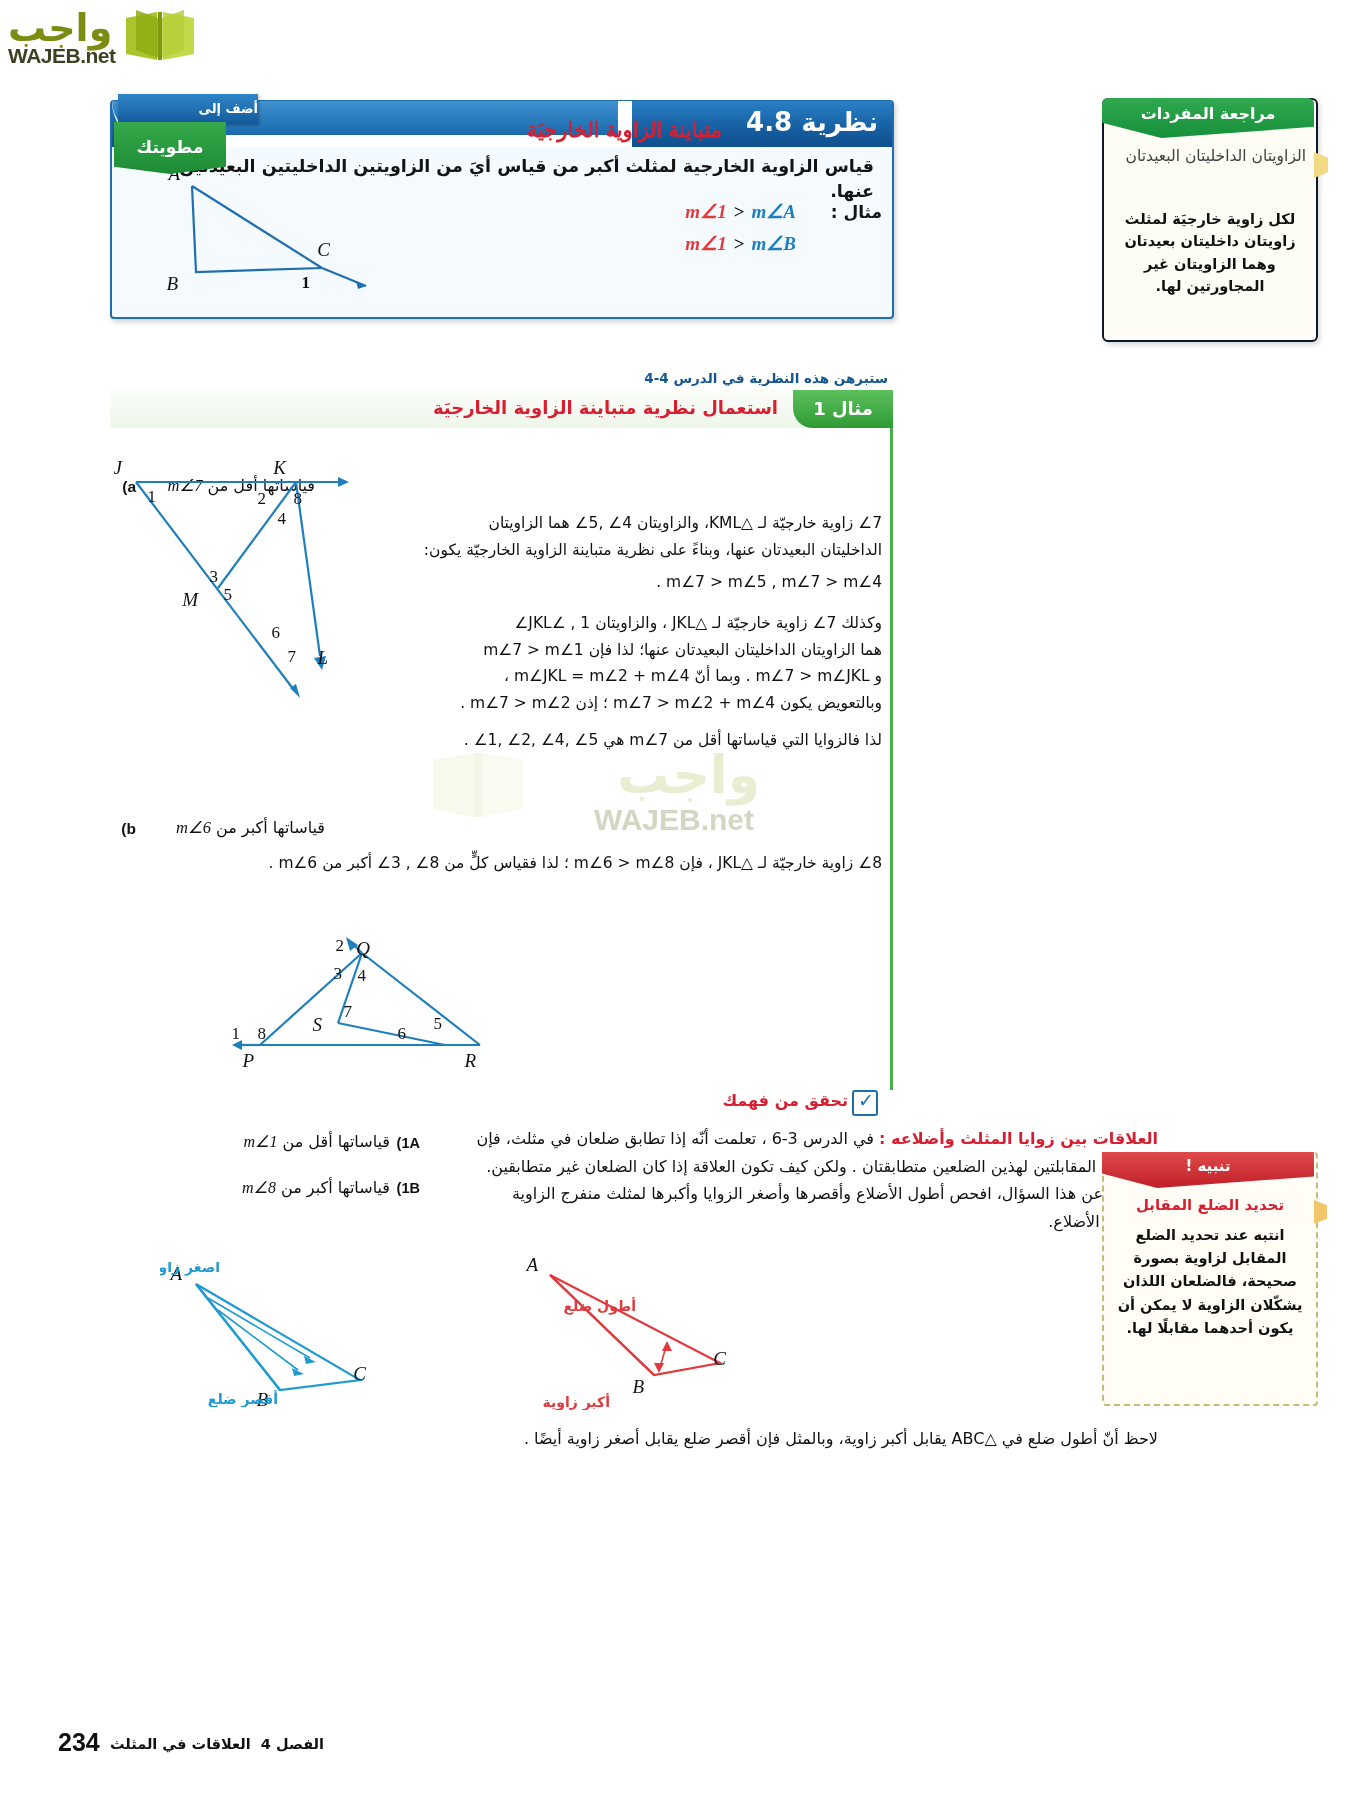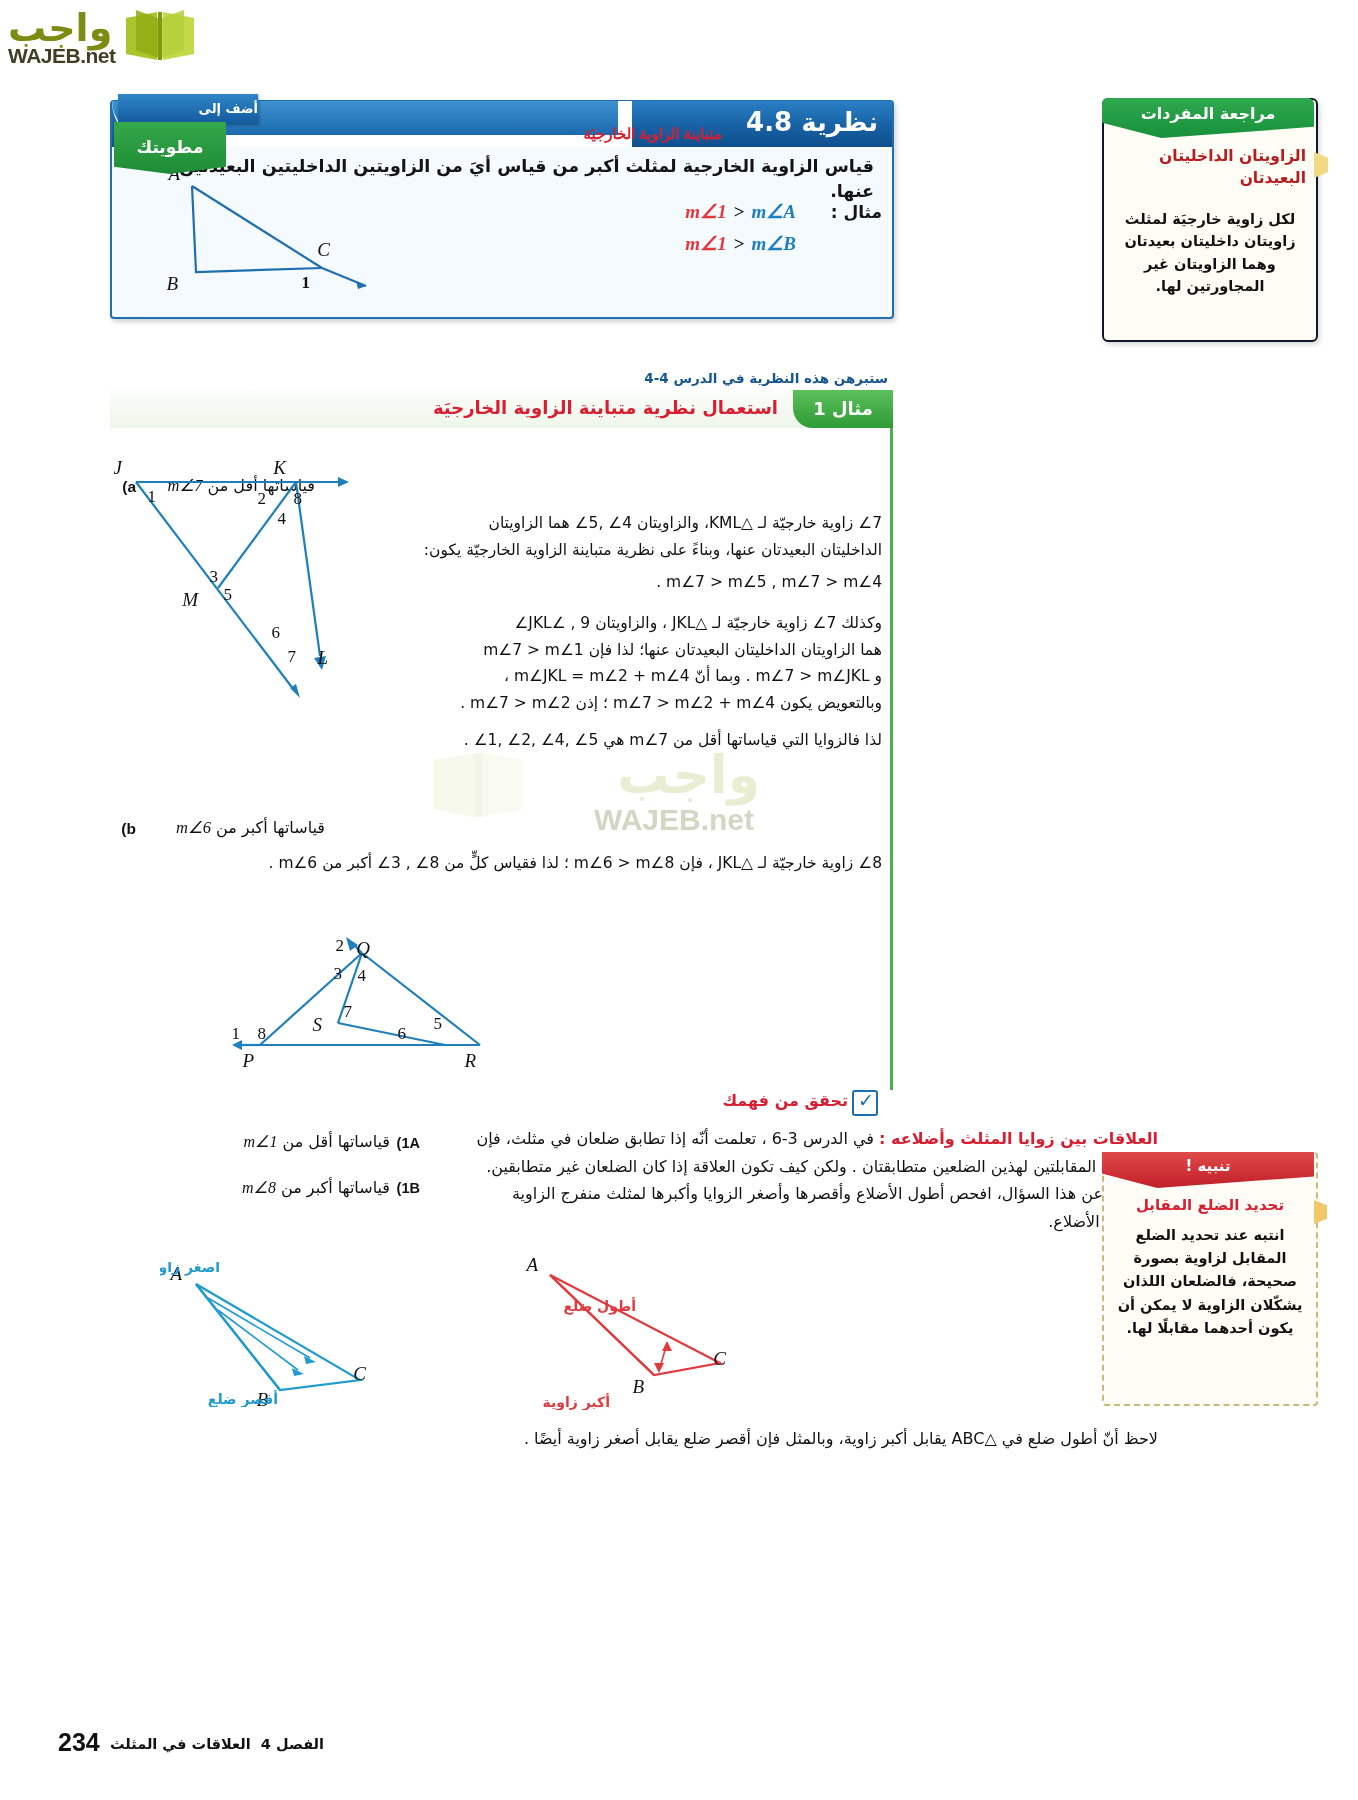--- a/index.html
+++ b/index.html
@@ -55,22 +55,22 @@
   .theorem-head .swoosh2{
     position:absolute;left:0;top:0;width:506px;height:34px;
     background:linear-gradient(180deg,#3f92d0,#1a69ad);
     border-radius:0 0 0 38px;
   }
   .th-num{
     position:absolute;right:14px;top:6px;color:#fff;font-size:26px;font-weight:bold;
     font-family:"DejaVu Sans",sans-serif;letter-spacing:0px;
   }
   .th-title{
-    position:absolute;right:170px;top:24px;color:#d81f32;font-size:15px;font-weight:bold;
-    font-family:Liberation Serif, serif;white-space:nowrap;
+    position:absolute;right:170px;top:17px;color:#d81f32;font-size:21px;font-weight:bold;
+    font-family:Liberation Sans, sans-serif;white-space:nowrap;
   }
   .th-body{position:absolute;right:18px;top:52px;width:740px;}
   .th-statement{
     font-size:17.5px;font-weight:bold;line-height:1.45;color:#141414;
     font-family:"DejaVu Sans",sans-serif;text-align:right;
   }
   .th-eq-label{
     position:absolute;right:10px;top:100px;font-size:17px;font-weight:bold;
     font-family:"DejaVu Sans",sans-serif;color:#141414;
   }
@@ -116,21 +116,21 @@
     background:linear-gradient(180deg,#2fa84f,#17913a);
     border-radius:6px 6px 0 0;
     clip-path:polygon(0 0,100% 0,100% 72%,28% 100%,0 62%);
   }
   .vocab-head span{
     display:block;color:#fff;font-size:16px;font-weight:bold;text-align:center;
     line-height:32px;font-family:"DejaVu Sans",sans-serif;
   }
   .vocab-term{
     position:absolute;right:10px;top:46px;width:190px;text-align:right;
-    color:#b91c1c;font-size:15.5px;font-weight:bold;line-height:1.4;
+    color:#404040;font-size:15.5px;font-weight:normal;line-height:1.4;
     font-family:"DejaVu Sans",sans-serif;
   }
   .vocab-def{
     position:absolute;right:10px;top:108px;width:192px;text-align:center;
     color:#111;font-size:14.5px;font-weight:bold;line-height:1.55;
     font-family:"DejaVu Sans",sans-serif;
   }
   .vocab-tab{
     position:absolute;right:-12px;top:52px;width:14px;height:26px;
     background:#f2d984;clip-path:polygon(0 0,100% 22%,100% 78%,0 100%);
@@ -371,21 +371,21 @@
       <text class="lbl-num" x="104" y="122">3</text>
       <text class="lbl-num" x="118" y="140">5</text>
       <text class="lbl-num" x="166" y="178">6</text>
       <text class="lbl-num" x="182" y="202">7</text>
     </svg>
 
     <div class="soln" style="right:8px;top:120px;width:470px;">
       <div>7∠ زاوية خارجيّة لـ △KML، والزاويتان 4∠ ,5∠ هما الزاويتان</div>
       <div>الداخليتان البعيدتان عنها، وبناءً على نظرية متباينة الزاوية الخارجيّة يكون:</div>
       <div style="margin-top:6px;">m∠7 &gt; m∠5 ,  m∠7 &gt; m∠4 .</div>
-      <div style="margin-top:14px;">وكذلك 7∠ زاوية خارجيّة لـ △JKL ، والزاويتان JKL∠ , 9∠</div>
+      <div style="margin-top:14px;">وكذلك 7∠ زاوية خارجيّة لـ △JKL ، والزاويتان JKL∠ , 1∠</div>
       <div>هما الزاويتان الداخليتان البعيدتان عنها؛ لذا فإن m∠7 &gt; m∠1</div>
       <div>و m∠7 &gt; m∠JKL . وبما أنّ m∠JKL = m∠2 + m∠4 ،</div>
       <div>وبالتعويض يكون m∠7 &gt; m∠2 + m∠4 ؛ إذن m∠7 &gt; m∠2 .</div>
       <div style="margin-top:10px;">لذا فالزوايا التي قياساتها أقل من m∠7 هي 5∠ ,4∠ ,2∠ ,1∠ .</div>
     </div>
 
     <div class="part-lbl" style="right:754px;top:430px;">b)</div>
     <div class="part-txt" style="right:565px;top:428px;white-space:nowrap;">
       <span style="font-style:normal;font-family:'DejaVu Sans',sans-serif;font-size:16px;">قياساتها أكبر من </span><span>m∠6</span>
     </div>

